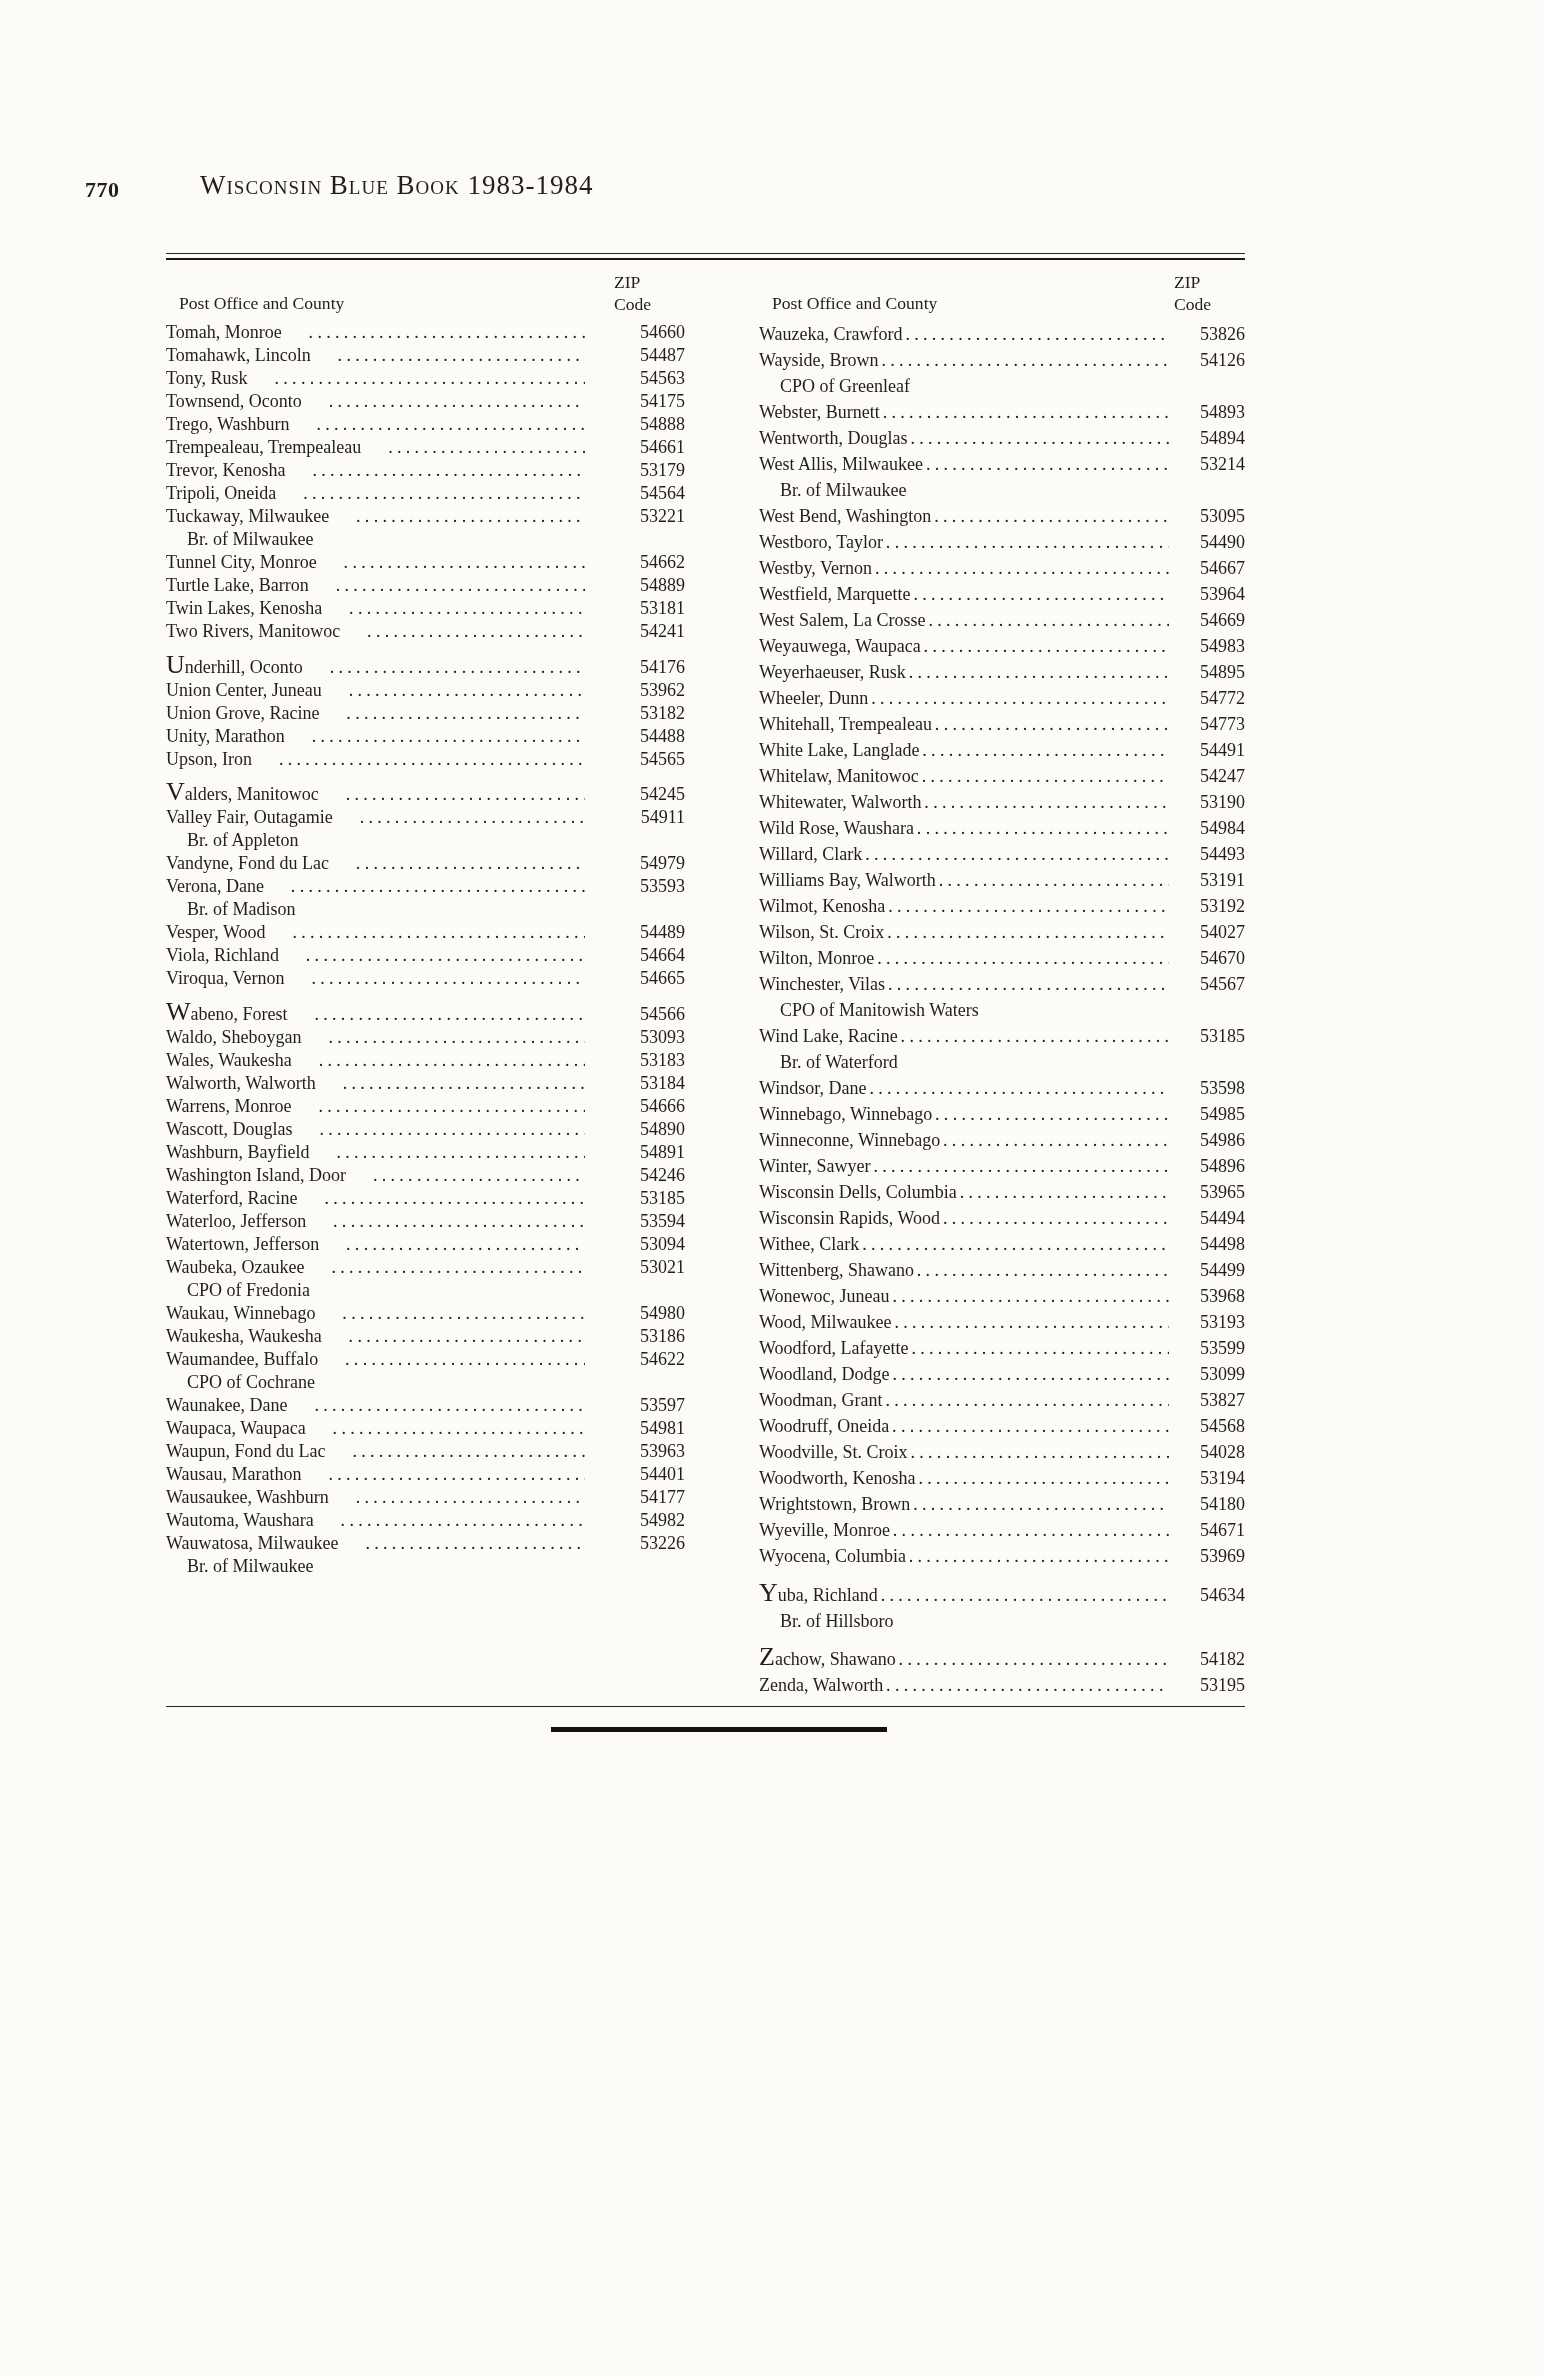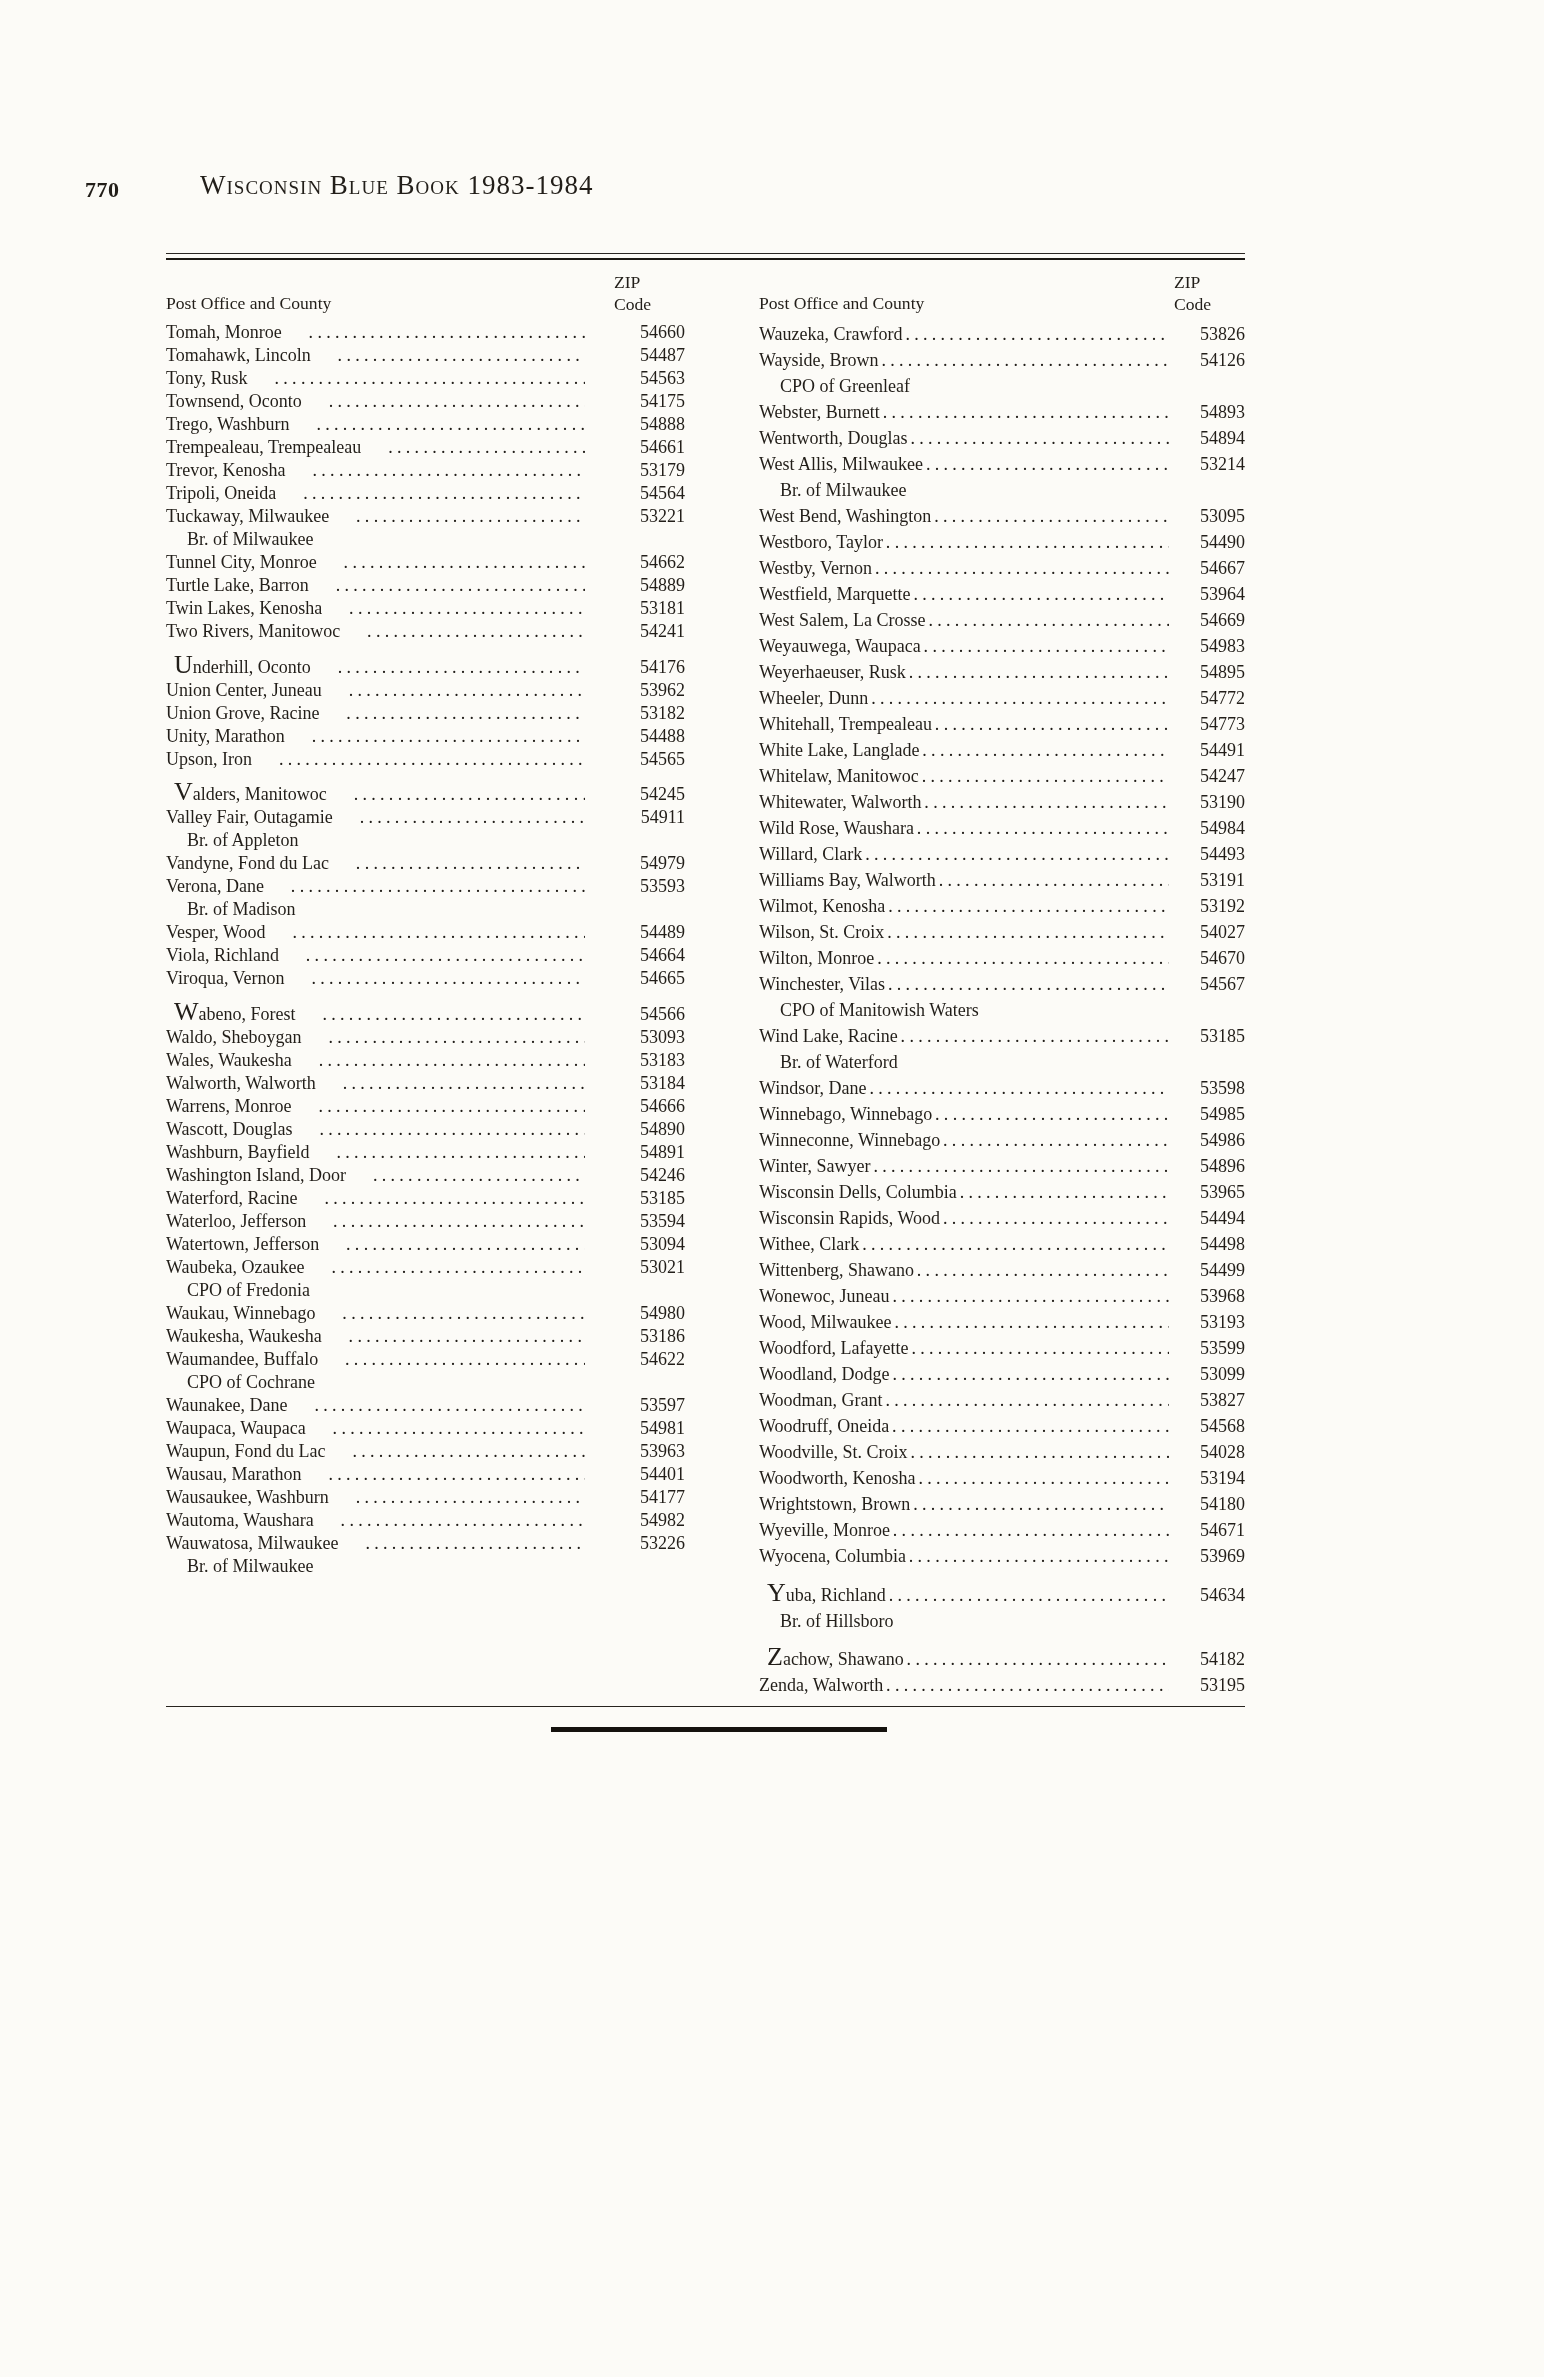--- a/index.html
+++ b/index.html
@@ -40,37 +40,37 @@
   .columns { display: flex; margin-top: 10.5px; }
   .col-left  { width: 519px; margin-right: 74px; }
   .col-right { width: 486px; }
   .col-head {
     display: flex;
     justify-content: space-between;
     align-items: flex-end;
     font-size: 17.6px;
     margin-bottom: 6.7px;
   }
-  .head-label { padding-bottom: 1px; }
+  .head-label { padding-bottom: 1px; margin-left: 13px; }
   .zip-head {
     display: flex;
     flex-direction: column;
     align-items: flex-start;
     text-align: center;
     line-height: 22px;
     width: 71px;
   }
   .row {
     display: flex;
     align-items: baseline;
     font-size: 18px;
   }
   .col-left  .row { line-height: 23px; height: 23px; gap: 24px; }
   .col-right .row { line-height: 26px; height: 26px; }
-  .row.section-start { margin-top: 12.4px; margin-left: 8px; }
+  .row.section-start { margin-top: 12.4px; }
   .row.sub .name { padding-left: 21px; }
   .name { white-space: nowrap; }
   .leader {
     flex: 1 1 auto;
     overflow: hidden;
     white-space: nowrap;
     margin: 0 4.8px 0 2.9px;
   }
   .leader::after {
     content: "................................................................................";

